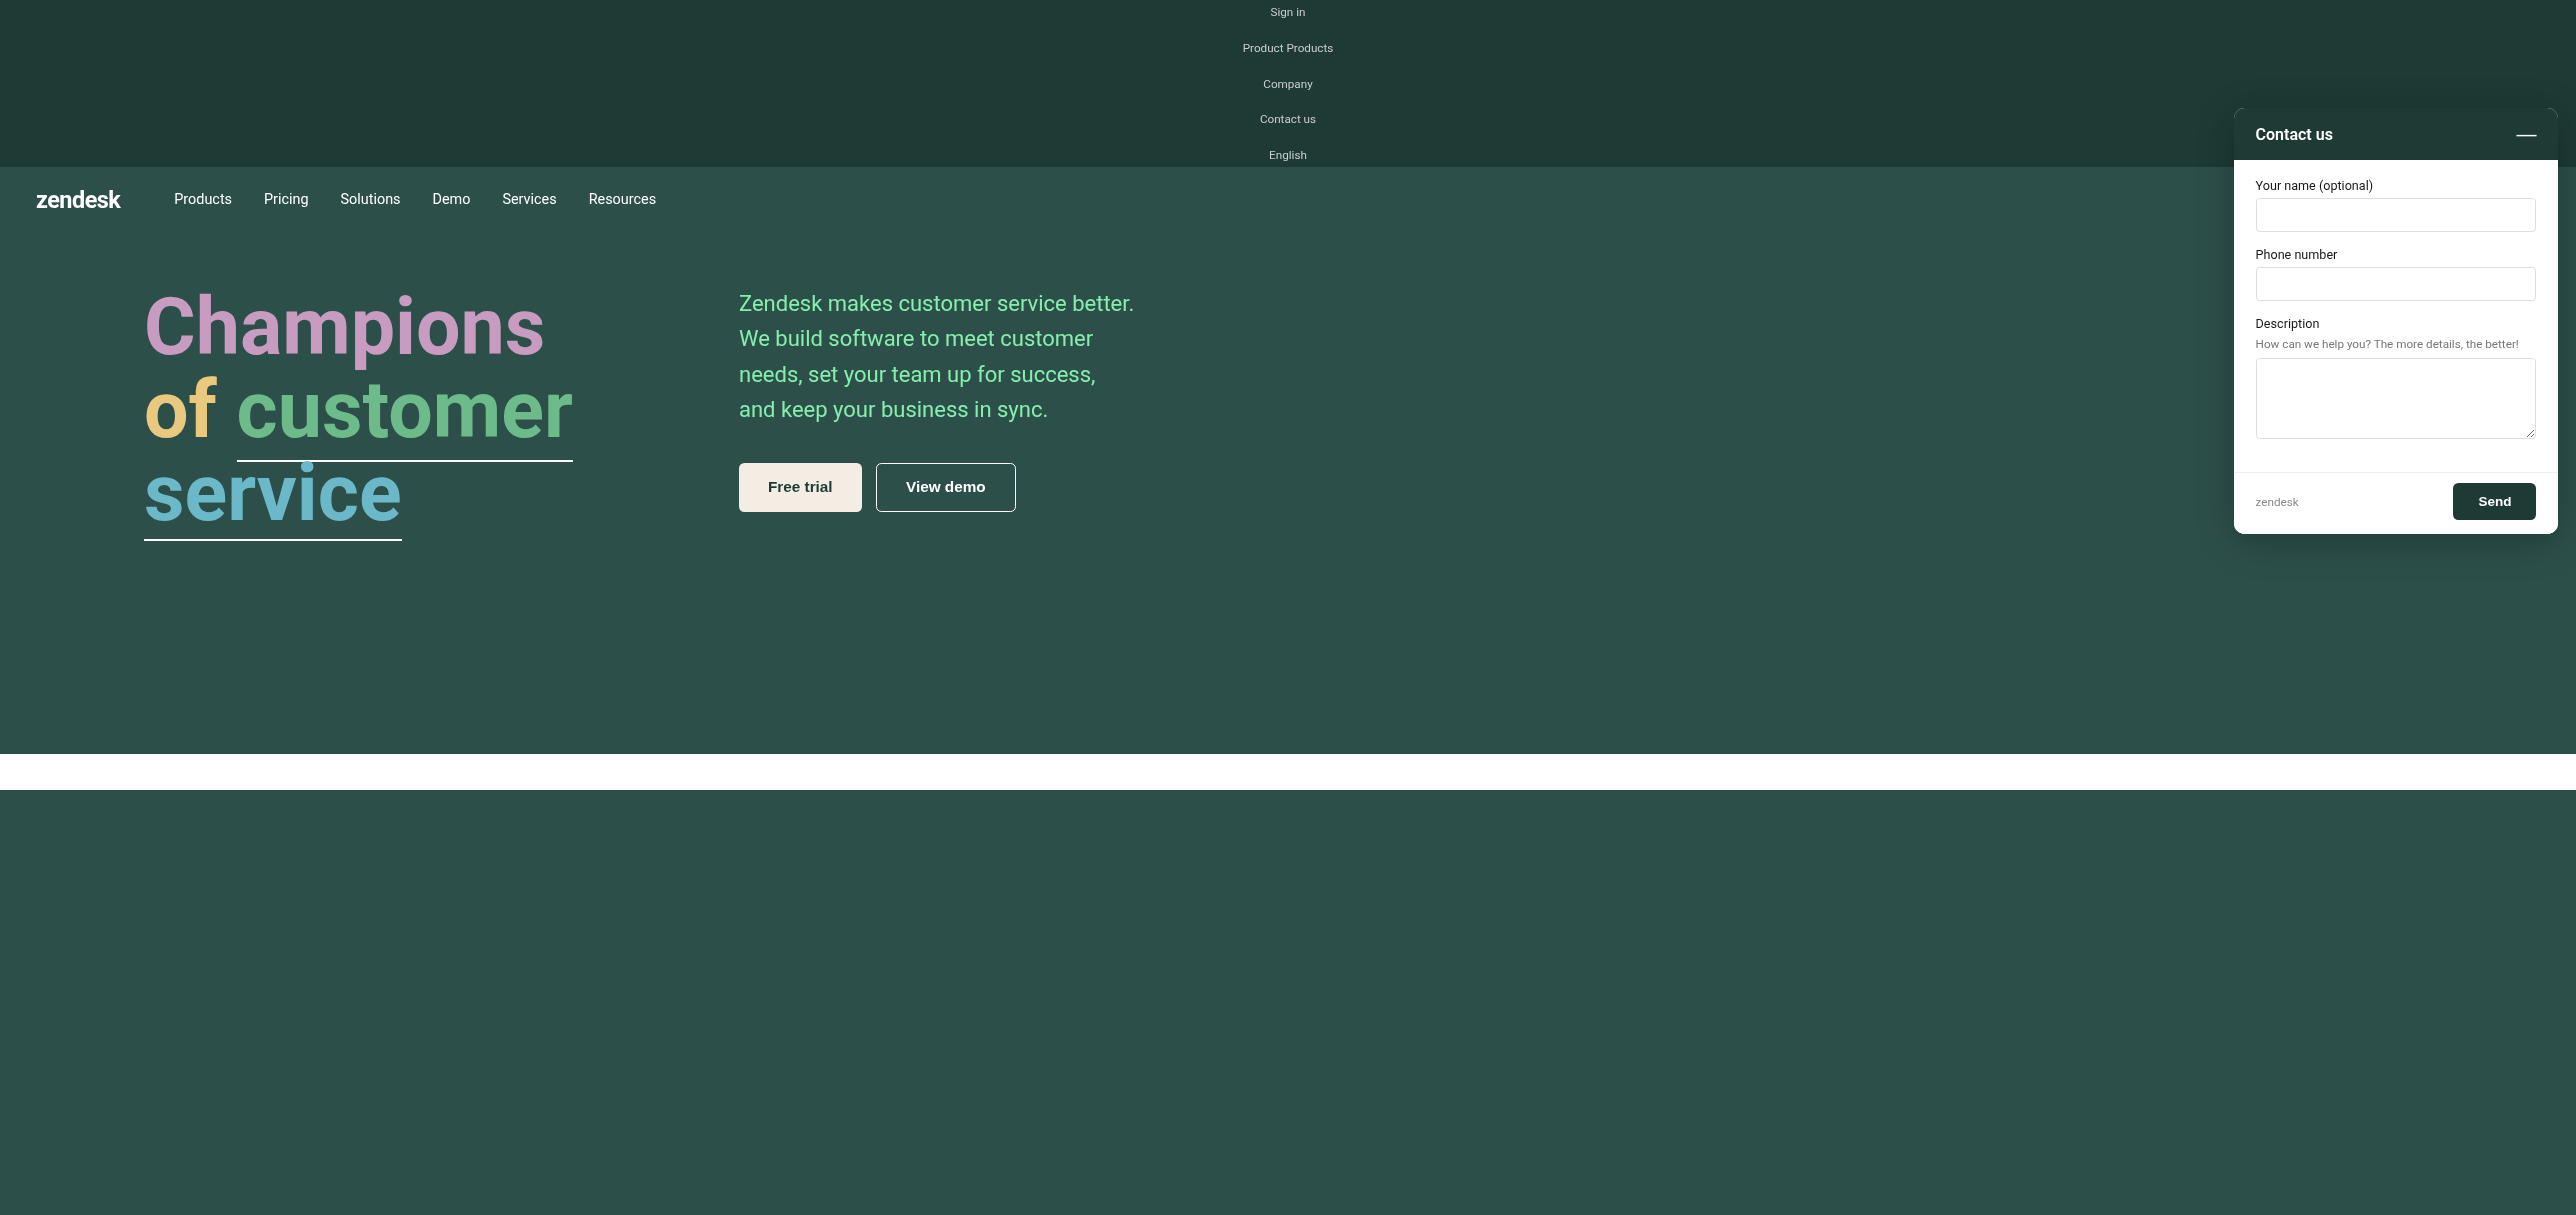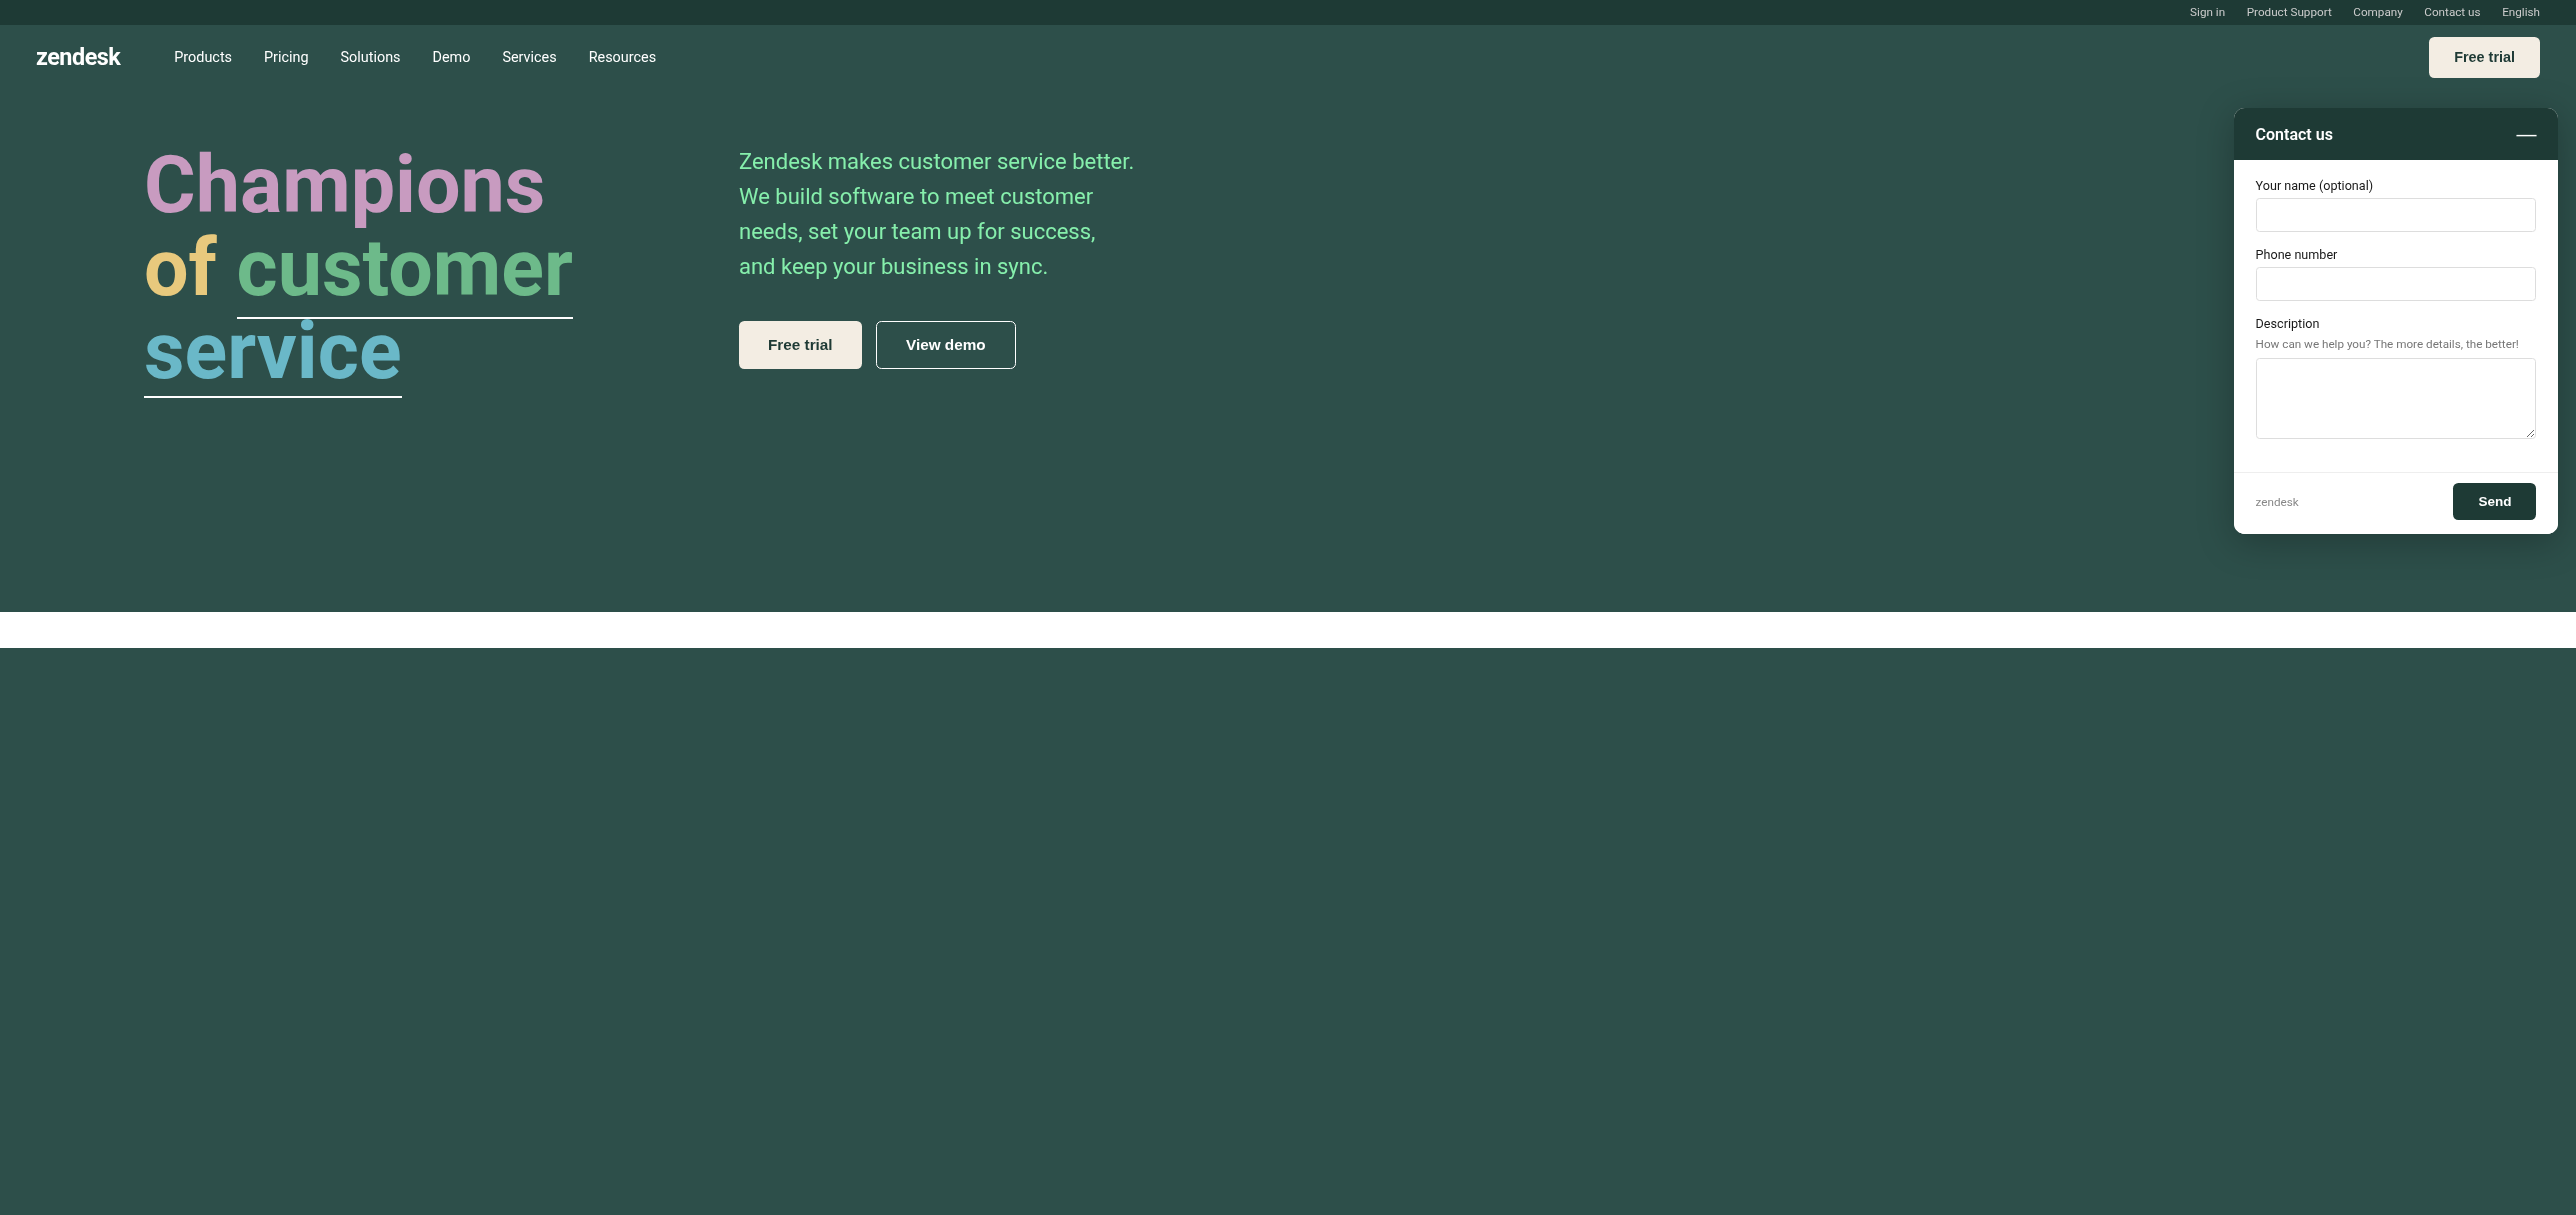--- a/index.html
+++ b/index.html
@@ -12,20 +12,21 @@
     }
 
     
     .utility-bar {
       background: #1e3a35;
       display: flex;
       justify-content: flex-end;
       align-items: center;
       padding: 5.4px 36px;
       gap: 21.6px;
+      flex-direction: column;
     }
 
     .utility-bar a {
       color: #ccc;
       text-decoration: none;
       font-size: 11.7px;
     }
 
     
     .main-nav {
@@ -258,21 +259,21 @@
       font-weight: 600;
       border-radius: 5.4px;
       cursor: pointer;
     }
   </style>
 </head>
 <body>
 
 <div class="utility-bar">
   <a>Sign in</a>
-  <a>Product Support</a>
+  <a>Product Products</a>
   <a>Company</a>
   <a>Contact us</a>
   <a>English</a>
 </div>
 
 <nav class="main-nav">
   <div class="logo">zendesk</div>
   <div class="nav-links">
     <a>Products</a>
     <a>Pricing</a>

